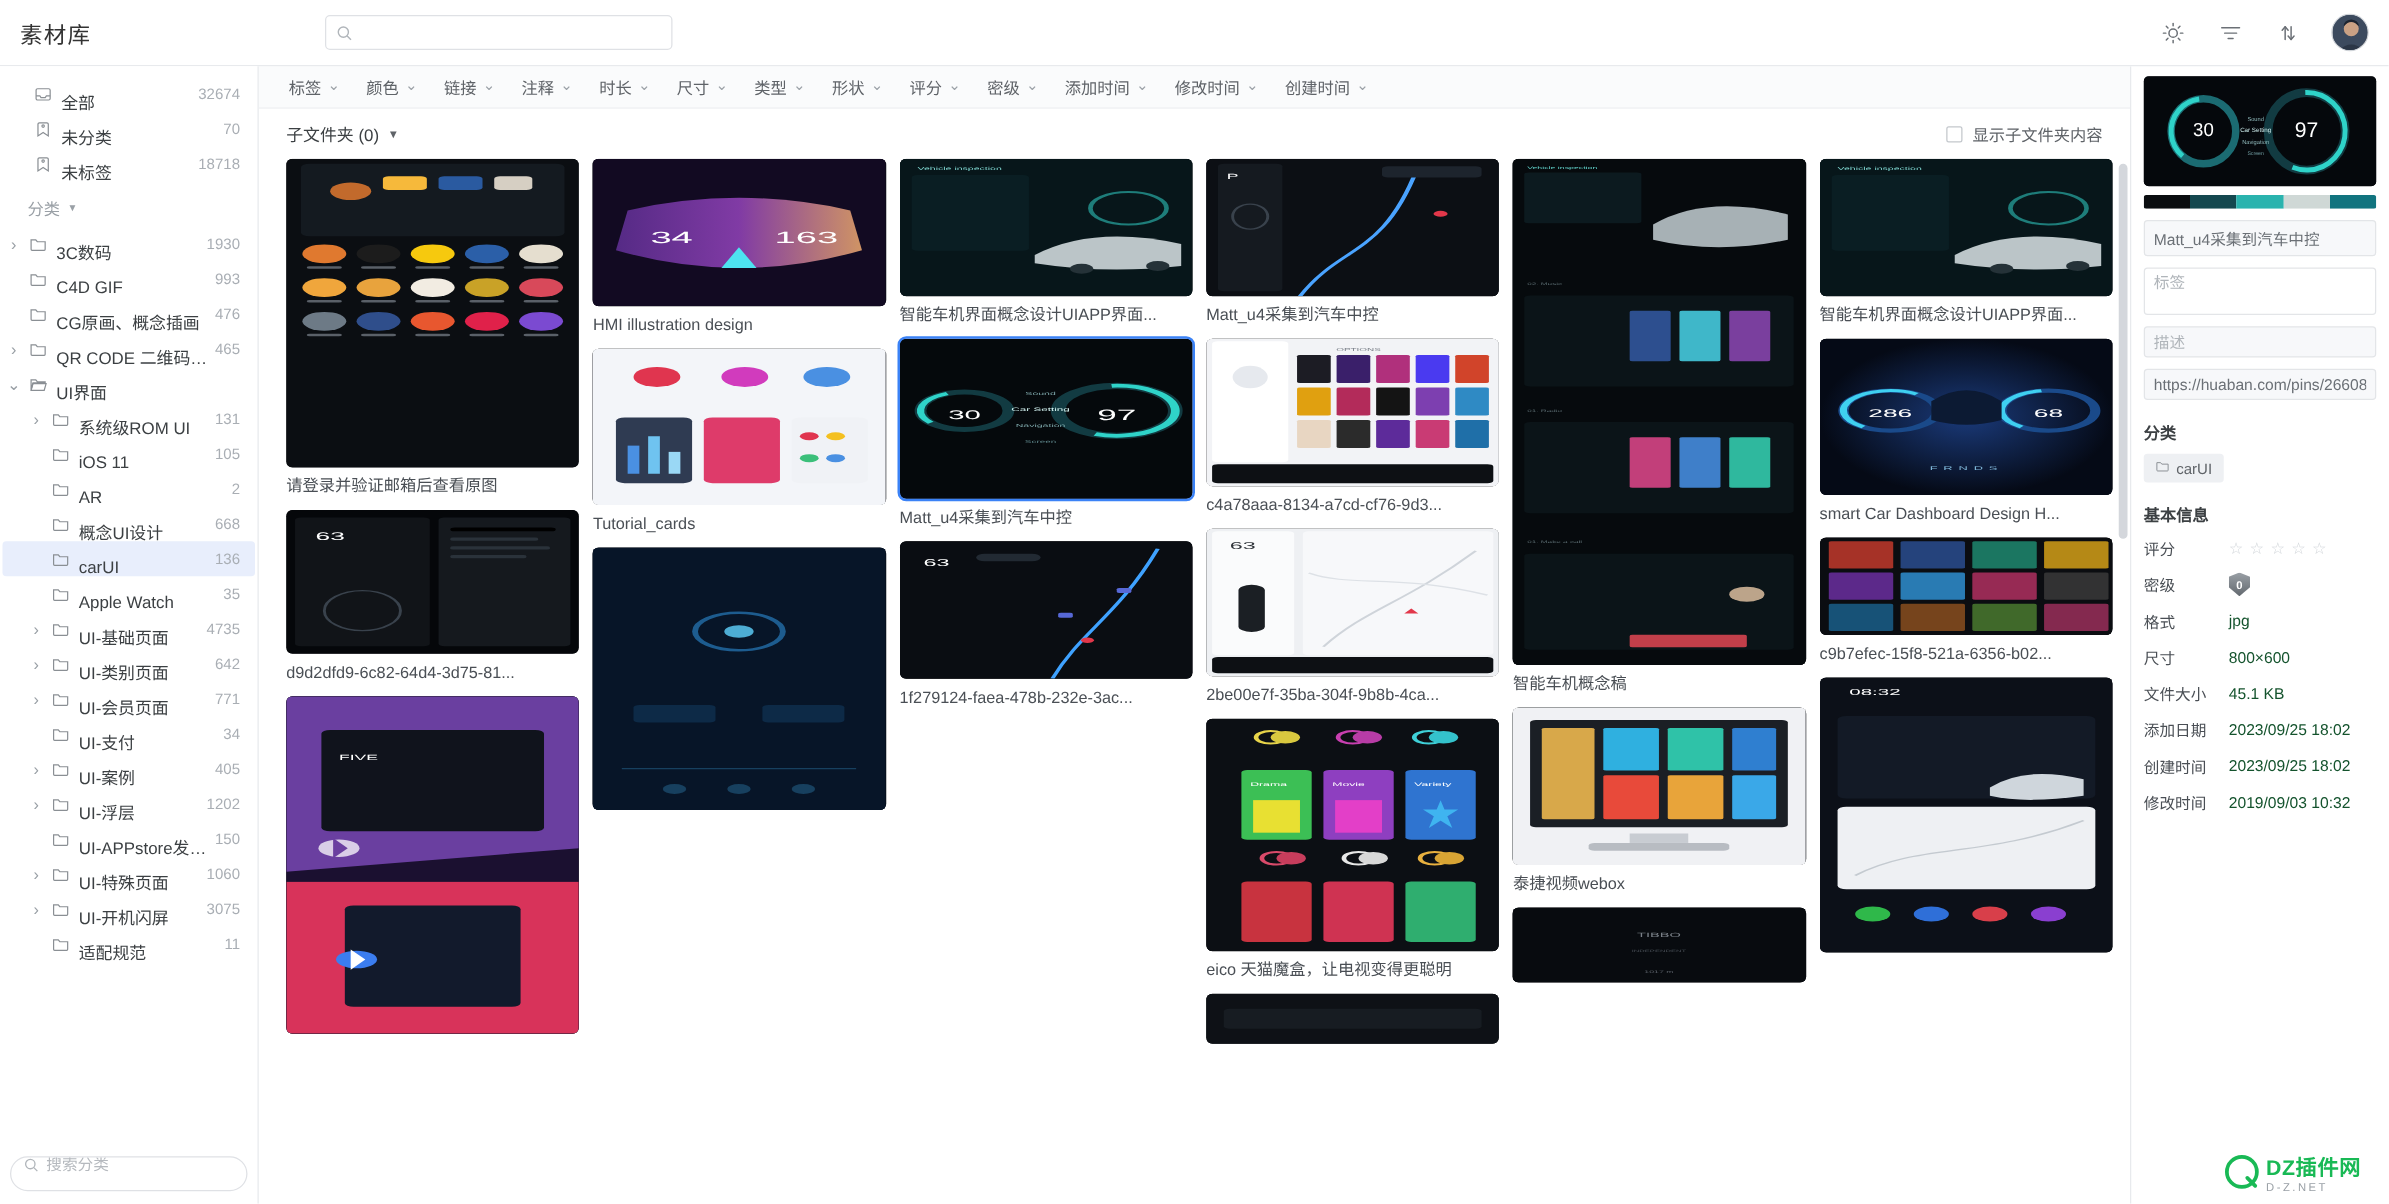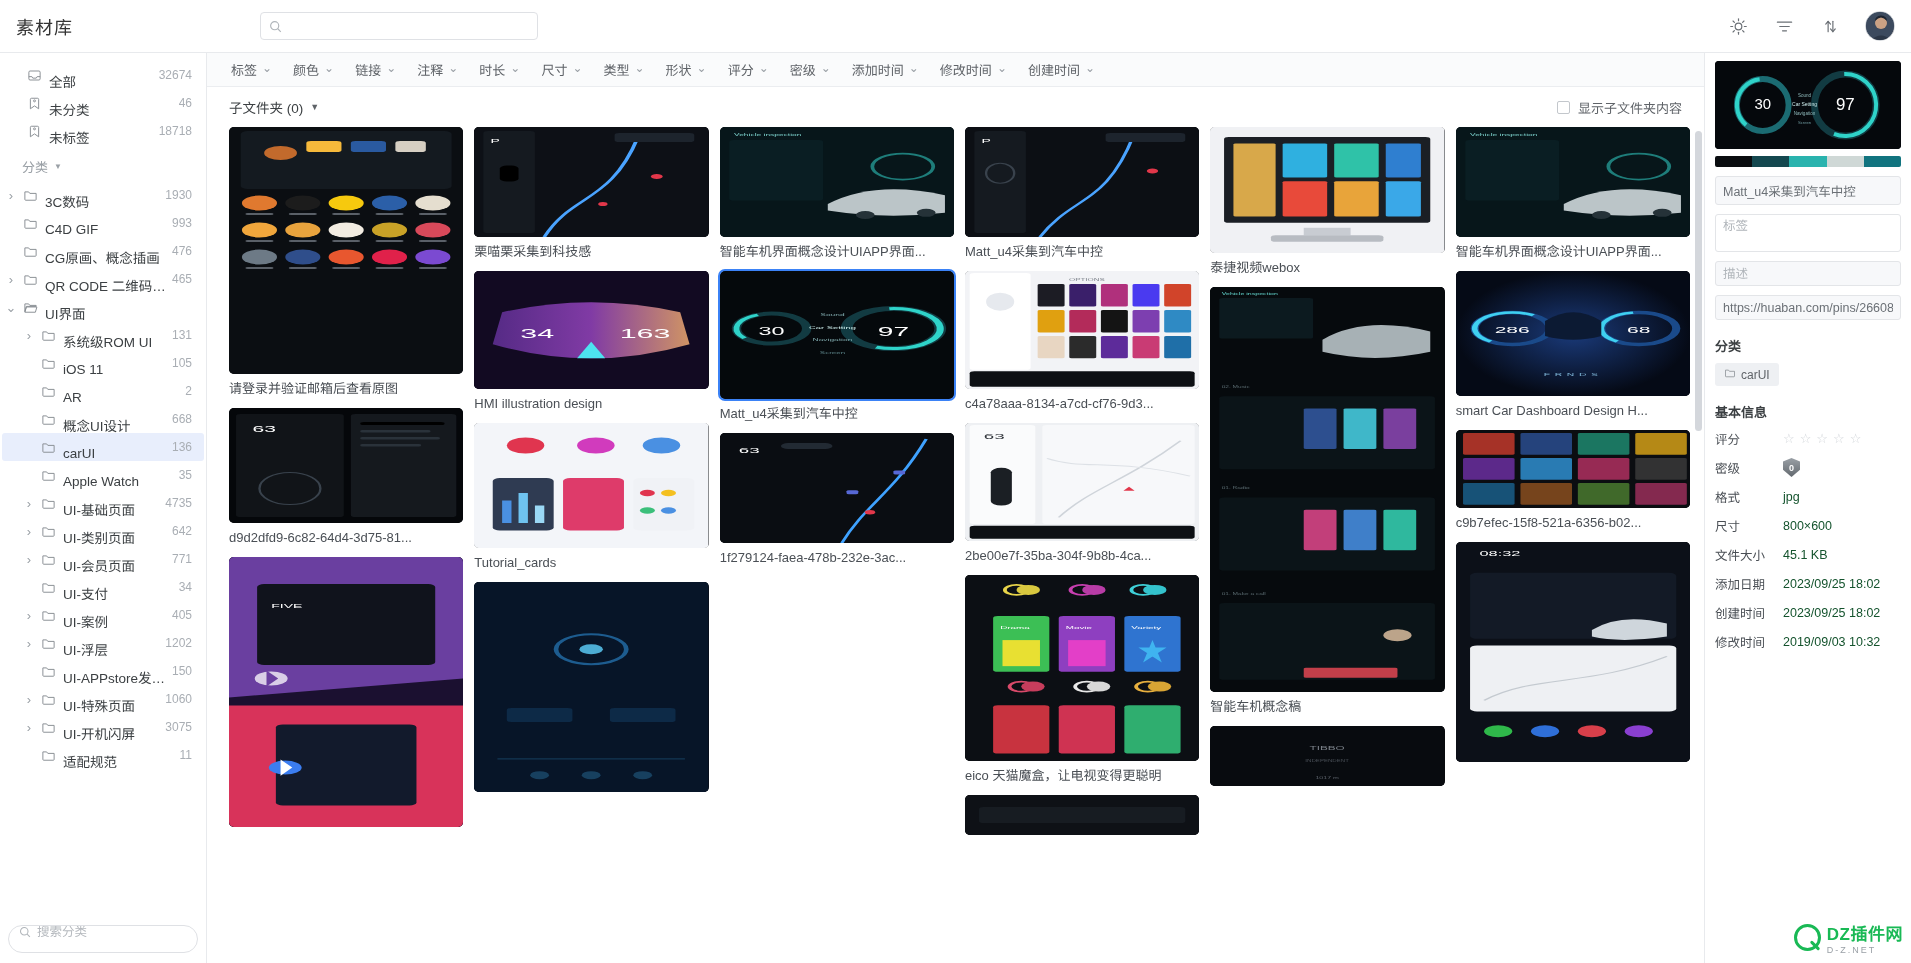--- a/index.html
+++ b/index.html
@@ -217,21 +217,21 @@
   .shield {
     width: 17px; height: 19px; position: relative;
     display:flex;align-items:center;justify-content:center;
     font-size: 9px; color: #fff; font-weight: bold;
     background: linear-gradient(#9aa0a6,#63696f);
     clip-path: polygon(50% 0%, 100% 18%, 100% 62%, 50% 100%, 0% 62%, 0% 18%);
   }
 
   
   .watermark {
-    position: absolute; right: 8px; bottom: 8px;
+    position: absolute; right: 22px; bottom: 8px;
     display: flex; align-items: center; gap: 6px;
     z-index: 50;
   }
   .wm-logo {
     width: 27px; height: 27px; border-radius: 50%;
     border: 3px solid #19b955; position: relative;
   }
   .wm-logo::after{
     content:""; position:absolute; right:-3px; bottom:1px;
     width:12px;height:3px;background:#19b955;transform:rotate(45deg);border-radius:2px;
@@ -317,21 +317,21 @@
         </div>
 
         <div class="nav-row nav-top">
           <span class="nav-icon">
             <svg width="15" height="15" viewBox="0 0 20 20" fill="none" stroke="#8a8f94" stroke-width="1.3">
               <path d="M6 3h8a1.5 1.5 0 0 1 1.5 1.5V17L10 13.2 4.5 17V4.5A1.5 1.5 0 0 1 6 3z"></path>
               <circle cx="10" cy="6.5" r="1.3"></circle>
             </svg>
           </span>
           <span class="nav-label">未分类</span>
-          <span class="nav-count">46</span>
+          <span class="nav-count">70</span>
         </div>
 
         <div class="nav-row nav-top">
           <span class="nav-icon">
             <svg width="15" height="15" viewBox="0 0 20 20" fill="none" stroke="#8a8f94" stroke-width="1.3">
               <path d="M6 3h8a1.5 1.5 0 0 1 1.5 1.5V17L10 13.2 4.5 17V4.5A1.5 1.5 0 0 1 6 3z"></path>
               <circle cx="10" cy="6.5" r="1.3"></circle>
             </svg>
           </span>
           <span class="nav-label">未标签</span>
@@ -699,32 +699,20 @@
                     <text x="18" y="51.3" fill="#fff" font-size="6" font-family="Liberation Sans">FIVE</text>
                     <circle cx="18" cy="121.5" r="7" fill="#ffffff" opacity=".75"></circle>
                     <polygon points="16,113.39999999999999 16,129.6 21,121.5" fill="#6a3fa0"></polygon>
                     <rect y="148.5" width="100" height="121.5" fill="#d8335a"></rect>
                     <rect x="20" y="167.4" width="60" height="81" rx="3" fill="#121a2c"></rect>
                     <circle cx="24" cy="210.6" r="7" fill="#3b7df0"></circle>
                     <polygon points="22,202.5 22,218.70000000000002 27,210.6" fill="#fff"></polygon>
                   </svg>
                 </div></div></div>
             <div style="flex: 1 1 0%; min-width: 0px;"><div class="card"><div class="thumb">
-                  <svg class="art" viewBox="0 0 100 110" width="100%" height="110" preserveAspectRatio="none">
-                    <rect width="100" height="110" fill="#0d1016"></rect>
-                    <rect width="100" height="110" fill="#0d1016"></rect>
-                    <rect x="4" y="4" width="22" height="102" rx="2" fill="#151a20"></rect>
-                    <text x="7" y="16" fill="#fff" font-size="6" font-family="Liberation Sans">P</text>
-                    <rect x="11" y="38.5" width="8" height="16" rx="3" fill="#2c3views"></rect>
-                    <path d="M30 110 C42 66 58 77 70 10" stroke="#4aa3ff" stroke-width="1.6" fill="none"></path>
-                    <circle cx="78" cy="49.5" r="2.5" fill="#e2374a"></circle>
-                    <circle cx="55" cy="77" r="2" fill="#e2374a"></circle>
-                    <rect x="60" y="6" width="34" height="9" rx="2" fill="#1d242d"></rect>
-                  </svg>
-                </div><div class="cap">栗喵栗采集到科技感</div></div><div class="card"><div class="thumb">
                   <svg class="art" viewBox="0 0 100 118" width="100%" height="118" preserveAspectRatio="none">
                     <rect width="100" height="118" fill="#120a22"></rect>
                     <defs>
                       <linearGradient id="g1" x1="0" x2="1">
                         <stop offset="0" stop-color="#5b2d8e"></stop>
                         <stop offset=".5" stop-color="#8a3fb0"></stop>
                         <stop offset="1" stop-color="#e0a06a"></stop>
                       </linearGradient>
                     </defs>
                     <rect width="100" height="118" fill="#120a22"></rect>
@@ -881,35 +869,20 @@
                     <rect x="68" y="130.2" width="24" height="48.36" rx="2" fill="#2fae6f"></rect>
                   </svg>
                 </div><div class="cap">eico 天猫魔盒，让电视变得更聪明</div></div><div class="card"><div class="thumb">
                   <svg class="art" viewBox="0 0 100 40" width="100%" height="40" preserveAspectRatio="none">
                     <rect width="100" height="40" fill="#0e1116"></rect>
                     <rect width="100" height="40" fill="#0e1116"></rect>
                     <rect x="6" y="12" width="88" height="16" rx="2" fill="#171c22"></rect>
                   </svg>
                 </div></div></div>
             <div style="flex: 1 1 0%; min-width: 0px;"><div class="card"><div class="thumb">
-                  <svg class="art" viewBox="0 0 100 126" width="100%" height="126" preserveAspectRatio="none">
-                    <rect width="100" height="126" fill="#f0f1f4"></rect>
-                    <rect width="100" height="126" fill="#f0f1f4"></rect>
-                    <rect x="6" y="10.08" width="88" height="85.68" rx="2" fill="#1b1f25"></rect>
-                    <rect x="10" y="16.38" width="18" height="73.08" rx="1" fill="#d8a84a"></rect>
-                    <rect x="31" y="16.38" width="19" height="34.02" rx="1" fill="#2fb0e0"></rect>
-                    <rect x="53" y="16.38" width="19" height="34.02" rx="1" fill="#2fc2a8"></rect>
-                    <rect x="75" y="16.38" width="15" height="34.02" rx="1" fill="#2f7fd0"></rect>
-                    <rect x="31" y="54.18" width="19" height="35.28" rx="1" fill="#e84a3a"></rect>
-                    <rect x="53" y="54.18" width="19" height="35.28" rx="1" fill="#e8a43a"></rect>
-                    <rect x="75" y="54.18" width="15" height="35.28" rx="1" fill="#3aa8e8"></rect>
-                    <rect x="40" y="100.80000000000001" width="20" height="7.56" fill="#c8ccd2"></rect>
-                    <rect x="26" y="108.36" width="48" height="6.300000000000001" rx="2" fill="#b8bcc2"></rect>
-                  </svg>
-                </div><div class="cap">泰捷视频webox</div></div><div class="card"><div class="thumb">
                   <svg class="art" viewBox="0 0 100 405" width="100%" height="405" preserveAspectRatio="none">
                     <rect width="100" height="405" fill="#060a0d"></rect>
                     <rect width="100" height="405" fill="#060a0d"></rect>
                     <text x="5" y="8" fill="#63d7cf" font-size="3" font-family="Liberation Sans">Vehicle inspection</text>
                     <rect x="4" y="11" width="40" height="40.5" rx="1.5" fill="#0c1a1f"></rect>
                     <path d="M48 52.65 Q66 28.35 94 44.55 L94 64.8 Q70 76.95 48 64.8 Z" fill="#c4cfd4" opacity=".85"></path>
                     <text x="5" y="101.25" fill="#5a6b70" font-size="2.8" font-family="Liberation Sans">02. Music</text>
                     <rect x="4" y="109.35000000000001" width="92" height="72.89999999999999" rx="2" fill="#0b1418"></rect>
                     <rect x="40" y="121.5" width="14" height="40.5" rx="1" fill="#2d4f8f"></rect>
                     <rect x="57" y="121.5" width="14" height="40.5" rx="1" fill="#3fb7c9"></rect>
@@ -918,20 +891,35 @@
                     <rect x="4" y="210.6" width="92" height="72.89999999999999" rx="2" fill="#0b1418"></rect>
                     <rect x="40" y="222.75000000000003" width="14" height="40.5" rx="1" fill="#c23f7a"></rect>
                     <rect x="57" y="222.75000000000003" width="14" height="40.5" rx="1" fill="#3f7fc9"></rect>
                     <rect x="74" y="222.75000000000003" width="14" height="40.5" rx="1" fill="#2fb89e"></rect>
                     <text x="5" y="307.8" fill="#5a6b70" font-size="2.8" font-family="Liberation Sans">01. Make a call</text>
                     <rect x="4" y="315.90000000000003" width="92" height="76.95" rx="2" fill="#0b1418"></rect>
                     <circle cx="80" cy="348.3" r="6" fill="#e8c8a8" opacity=".8"></circle>
                     <rect x="40" y="380.7" width="40" height="10.125" rx="1" fill="#c23f4a"></rect>
                   </svg>
                 </div><div class="cap">智能车机概念稿</div></div><div class="card"><div class="thumb">
+                  <svg class="art" viewBox="0 0 100 126" width="100%" height="126" preserveAspectRatio="none">
+                    <rect width="100" height="126" fill="#f0f1f4"></rect>
+                    <rect width="100" height="126" fill="#f0f1f4"></rect>
+                    <rect x="6" y="10.08" width="88" height="85.68" rx="2" fill="#1b1f25"></rect>
+                    <rect x="10" y="16.38" width="18" height="73.08" rx="1" fill="#d8a84a"></rect>
+                    <rect x="31" y="16.38" width="19" height="34.02" rx="1" fill="#2fb0e0"></rect>
+                    <rect x="53" y="16.38" width="19" height="34.02" rx="1" fill="#2fc2a8"></rect>
+                    <rect x="75" y="16.38" width="15" height="34.02" rx="1" fill="#2f7fd0"></rect>
+                    <rect x="31" y="54.18" width="19" height="35.28" rx="1" fill="#e84a3a"></rect>
+                    <rect x="53" y="54.18" width="19" height="35.28" rx="1" fill="#e8a43a"></rect>
+                    <rect x="75" y="54.18" width="15" height="35.28" rx="1" fill="#3aa8e8"></rect>
+                    <rect x="40" y="100.80000000000001" width="20" height="7.56" fill="#c8ccd2"></rect>
+                    <rect x="26" y="108.36" width="48" height="6.300000000000001" rx="2" fill="#b8bcc2"></rect>
+                  </svg>
+                </div><div class="cap">泰捷视频webox</div></div><div class="card"><div class="thumb">
                   <svg class="art" viewBox="0 0 100 60" width="100%" height="60" preserveAspectRatio="none">
                     <rect width="100" height="60" fill="#080b0f"></rect>
                     <rect width="100" height="60" fill="#080b0f"></rect>
                     <text x="50" y="24" fill="#7a8088" font-size="5" text-anchor="middle" font-family="Liberation Sans">TIBBO</text>
                     <text x="50" y="36" fill="#4a5058" font-size="2.6" text-anchor="middle" font-family="Liberation Sans">INDEPENDENT</text>
                     <text x="50" y="52.8" fill="#5a6068" font-size="3" text-anchor="middle" font-family="Liberation Sans">1017 m</text>
                   </svg>
                 </div></div></div>
             <div style="flex: 1 1 0%; min-width: 0px;"><div class="card"><div class="thumb">
                   <svg class="art" viewBox="0 0 100 110" width="100%" height="110" preserveAspectRatio="none">

